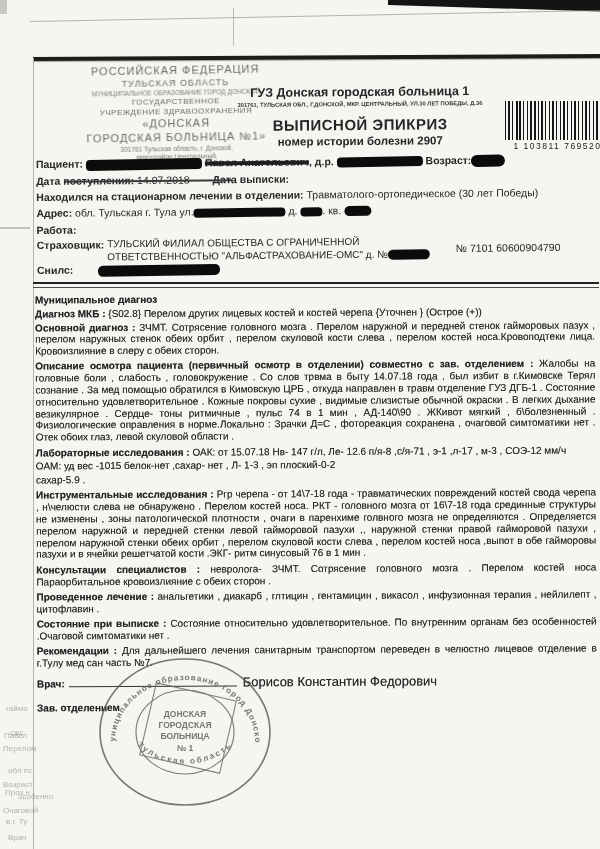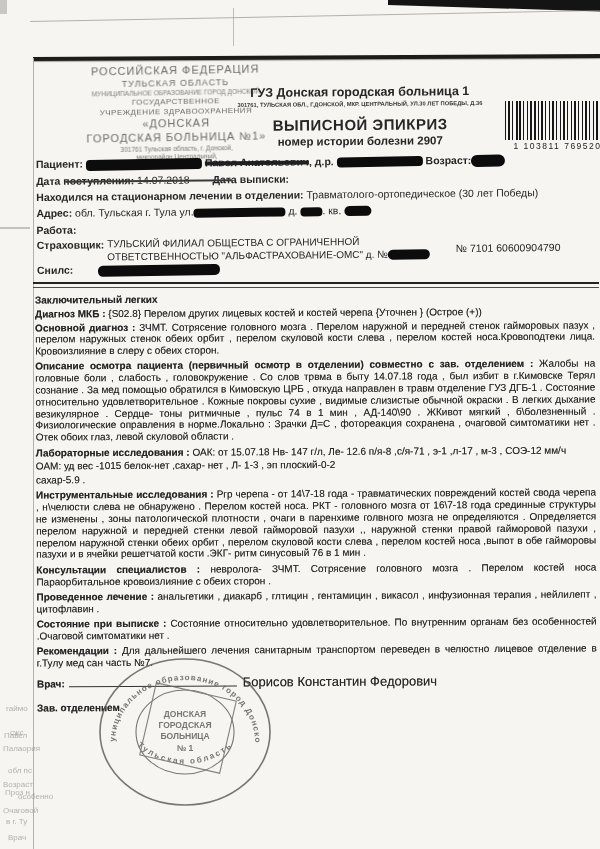--- a/index.html
+++ b/index.html
@@ -164,21 +164,21 @@
     <div class="row" style="top:264px">
       <b>Снилс:</b>
       <span class="redact" style="width:122px;height:11px;margin-left:22px;border-radius:5px"></span>
     </div>
   </div>
 
   <div class="rule1"></div>
   <div class="rule2"></div>
 
   <div class="body-text">
-    <div class="para"><b>Заключительный легких</b><span></span></div>
+    <div class="para"><b>Муниципальное диагноз</b><span></span></div>
     <div class="para"><b>Диагноз МКБ :</b><span> {S02.8} Перелом других лицевых костей и костей черепа  {Уточнен  }  (Острое (+))</span></div>
     <div class="para"><b>Основной диагноз :</b><span> ЗЧМТ. Сотрясение головного мозга . Перелом наружной и передней стенок гайморовых пазух , перелом наружных стенок обеих орбит , перелом скуловой кости слева , перелом костей носа.Кровоподтеки лица. Кровоизлияние в слеру с обеих сторон.</span></div>
     <div class="para gap"><b>Описание осмотра пациента (первичный осмотр в отделении) совместно с зав. отделением :</b><span> Жалобы на головные боли , слабость , головокружение . Со слов трвма в быту 14.07.18 года , был избит в г.Кимовске Терял сознание . За мед помощью обратился в Кимовскую ЦРБ , откуда направлен в травм отделение ГУЗ ДГБ-1 . Состояние относительно удовлетворительное . Кожные покровы сухие , видимые слизистые обычной окраски . В легких дыхание везикулярное . Сердце- тоны ритмичные , пульс 74 в 1 мин , АД-140\90 . ЖКивот мягкий , б\болезненный . Физиологические оправления в норме.Локально : Зрачки Д=С , фотореакция сохранена , очаговой симтоматики нет . Отек обоих глаз, левой скуловой области .</span></div>
     <div class="para gap"><b>Лабораторные исследования :</b><span> ОАК:  от 15.07.18 Нв- 147  г/л, Ле- 12.6  п/я-8  ,с/я-71 , э-1  ,л-17  , м-3 , СОЭ-12 мм/ч</span></div>
     <div class="para"><span>ОАМ: уд вес -1015  белок-нет  ,сахар- нет , Л- 1-3 , эп плоский-0-2</span></div>
     <div class="para"><span>сахар-5.9 .</span></div>
     <div class="para gap"><b>Инструментальные исследования :</b><span> Ргр черепа - от 14\7-18 года - травматических повреждений костей свода черепа , н\челюсти  слева не обнаружено . Перелом костей носа. РКТ - головного мозга от 16\7-18 года срединные структуры не изменены , зоны патологической плотности , очаги в паренхиме голвного мозга не определяются . Определяется  перелом наружной и передней стенки левой гайморовой пазухи ,, наружной стенки правой гайморовой пазухи , перелом наружной стенки обеих орбит , перелом скуловой кости слева , перелом костей носа ,выпот в обе гайморовы пазухи и в ячейки решетчатой кости .ЭКГ- ритм синусовый 76 в 1 мин .</span></div>
     <div class="para gap"><b>Консультации специалистов :</b><span> невролога- ЗЧМТ. Сотрясение головного мозга . Перелом костей носа Параорбитальное кровоизлияние с обеих сторон .</span></div>
     <div class="para gap"><b>Проведенное лечение :</b><span> анальгетики , диакарб , глтицин , гентамицин , викасол , инфузионная терапия , нейлилепт , цитофлавин .</span></div>
     <div class="para gap"><b>Состояние при выписке :</b><span> Состояние относительно удовлетворительное. По внутренним органам без особенностей .Очаговой симтоматики нет .</span></div>
@@ -206,21 +206,21 @@
     </text>
     <text x="91" y="63" text-anchor="middle" font-size="8.5" font-weight="bold" fill="#5c5b57">ДОНСКАЯ</text>
     <text x="91" y="74" text-anchor="middle" font-size="8.5" font-weight="bold" fill="#5c5b57">ГОРОДСКАЯ</text>
     <text x="91" y="85" text-anchor="middle" font-size="8.5" font-weight="bold" fill="#5c5b57">БОЛЬНИЦА</text>
     <text x="91" y="97" text-anchor="middle" font-size="8.5" font-weight="bold" fill="#5c5b57">№ 1</text>
   </svg>
 
   <div class="ghost" style="left:6px;top:704px">гаймо</div>
   <div class="ghost" style="left:10px;top:728px">сжс</div>
   <div class="ghost" style="left:4px;top:731px">Павел</div>
-  <div class="ghost" style="left:3px;top:744px">Палаория</div>
+  <div class="ghost" style="left:3px;top:744px">Перелом</div>
   <div class="ghost" style="left:5px;top:788px">Проз н</div>
   <div class="ghost" style="left:8px;top:766px">обл пс</div>
   <div class="ghost" style="left:3px;top:780px">Возраст</div>
   <div class="ghost" style="left:18px;top:792px">особенно</div>
   <div class="ghost" style="left:3px;top:806px">Очаговой</div>
   <div class="ghost" style="left:6px;top:817px">в г. Ту</div>
   <div class="ghost" style="left:8px;top:833px">Врач</div>
 
 </div>
 

